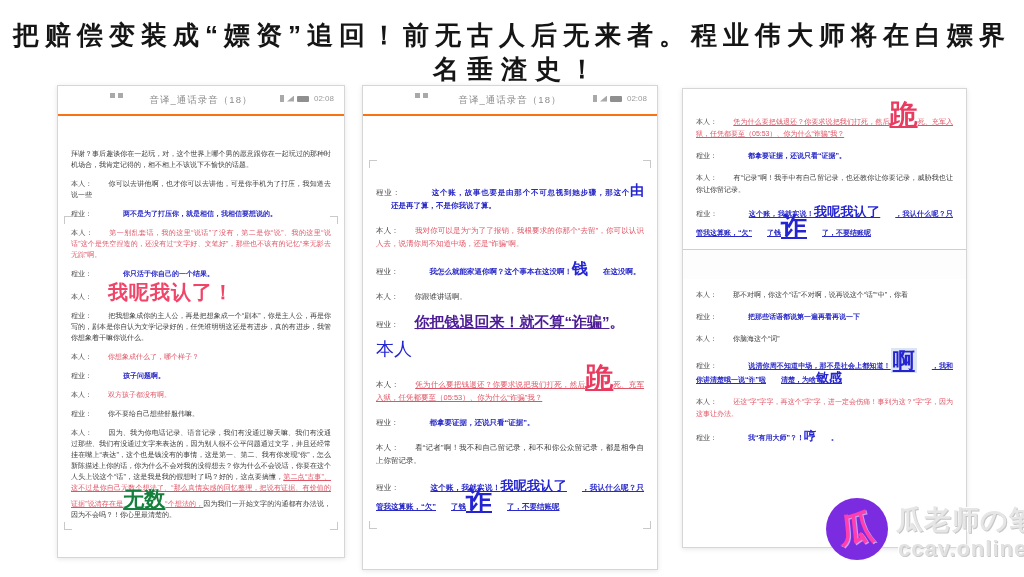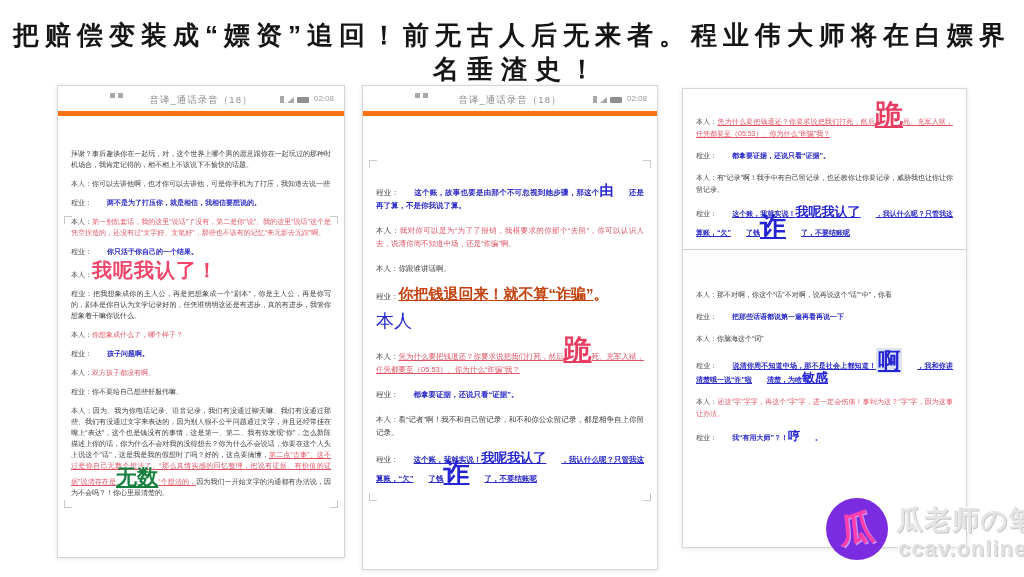--- a/index.html
+++ b/index.html
@@ -14,46 +14,46 @@
   .headline .l2 { font-size:26px; letter-spacing:8px; line-height:34px;margin-left:12px; }
 
   
   .panel { position:absolute; background:#fff; border:1px solid #d6d6d6;
            box-shadow:0 1px 5px rgba(0,0,0,.10); overflow:hidden; }
   #panel1 { left:57px;  top:85px; width:288px; height:473px; }
   #panel2 { left:362px; top:85px; width:296px; height:485px; }
   #panel3 { left:682px; top:88px; width:285px; height:460px; }
 
   
-  .phead { position:relative; height:30px; border-bottom:5px solid #f97316; }
+  .phead { position:relative; height:30px; border-bottom:2px solid #f97316; }
   .phead .ptitle { position:absolute; left:0; right:0; top:8px; text-align:center;
                    font-size:9.5px; color:#8b8b8b; letter-spacing:1px; }
   .licons { position:absolute; left:52px; top:7px; display:flex; gap:3px; align-items:center; }
   .licons i { display:block; width:5px; height:5px; background:#a9a9a9; }
-  .ricons { position:absolute; right:10px; top:8px; display:flex; gap:3px; align-items:flex-end; }
+  .ricons { position:absolute; right:10px; top:8px; display:flex; gap:3px; align-items:center; }
   .ricons .bt { width:4px; height:7px; background:#a9a9a9; }
   .ricons .sig { width:7px; height:6px; background:#a9a9a9; clip-path:polygon(0 100%,100% 0,100% 100%); }
   .ricons .bat { width:12px; height:6px; background:#8f8f8f; border-radius:1px; }
   .ricons .tm { font-size:8px; color:#9a9a9a; margin-left:2px; }
 
   
   .pbody { position:relative; padding:24px 13px 8px 13px; }
   .para { margin:8px 0; font-size:7px; line-height:11px; color:#3c3c3c; text-align:justify; }
   #panel2 .para { margin:12px 0; font-size:7.5px; line-height:13px; }
   #panel3 .para { margin:10px 0; font-size:7px; line-height:12px; }
-  .lbl { color:#4a4a4a; margin-right:0; }
+  .lbl { color:#4a4a4a; margin-right:16px; }
   .black { color:#3c3c3c; }
   .blue  { color:#2a2ac8; font-weight:bold;margin-left:15px; }
   .red   { color:#e05565; }
   .u { text-decoration:underline; }
 
   .big-red   { font-size:20px; font-weight:bold; color:#f04468; letter-spacing:1px; } 
   .huge-red  { font-size:21px; font-weight:bold; color:#15803d; }
   .giant-red { font-size:28px; font-weight:bold; color:#e93a5f; }
-  .big-line-blue { font-size:15px; font-weight:bold; color:#c2410c; }
+  .big-line-blue { font-size:15px; font-weight:bold; color:#4c1d95; }
   .big-benren    { font-size:18px; font-weight:normal; color:#2424d2; }
   .med-blue  { font-size:14px; font-weight:bold; color:#2424d2; }
   .bigger-blue { font-size:16px; font-weight:bold; color:#2424d2; }
   .giant-blue { font-size:26px; font-weight:bold; color:#2424d2; }
   .giant-blue-box { font-size:22px; font-weight:bold; color:#2424d2; background:#dde4f4; padding:0 2px; }
   .sm-big-blue { font-size:13px; font-weight:bold; color:#2424d2; }
   .hm-blue { font-size:12px; font-weight:bold; color:#2424d2; }
 
   
   .mk { position:absolute; width:8px; height:8px; border-color:#c9c9c9; border-style:solid; border-width:0; }
@@ -136,20 +136,21 @@
         <span class="sig"></span>
         <span class="bat"></span>
         <span class="tm">02:08</span>
       </span>
     </div>
     <div class="pbody" style="padding-top:56px;">
       <span class="mk tl" style="left:6px; top:44px;"></span>
       <span class="mk tr" style="right:6px; top:44px;"></span>
       <p class="para"><span class="lbl">程业：</span><span class="blue">这个账，故事也要是由那个不可忽视到她步骤，那这个</span><span class="med-blue">由</span><span class="blue">还是再了算，不是你我说了算。</span></p>
       <p class="para"><span class="lbl">本人：</span><span class="red">我对你可以是为“为了了报销，我根要求的你那个“去留”，你可以认识人去，说清你周不知道中场，还是“诈骗”啊。</span></p>
+      <p class="para"><span class="lbl">程业：</span><span class="blue">我怎么就能家逼你啊？这个事本在这没啊！</span><span class="bigger-blue">钱</span><span class="blue">在这没啊。</span></p>
       <p class="para"><span class="lbl">本人：</span><span class="black">你跟谁讲话啊。</span></p>
       <p class="para"><span class="lbl">程业：</span><span class="big-line-blue u">你把钱退回来！就不算“诈骗”</span><span class="big-line-blue">。</span></p>
       <p class="para"><span class="big-benren">本人</span></p>
       <p class="para"><span class="lbl">本人：</span><span class="red u">凭为什么要把钱退还？你要求说把我们打死，然后</span><span class="giant-red u">跪</span><span class="red u">死、充军入狱，任凭都要至</span><span class="red u">（05:53）、你为什么“诈骗”我？</span></p>
       <p class="para"><span class="lbl">程业：</span><span class="blue">都拿要证据，还说只看“证据”。</span></p>
       <p class="para"><span class="lbl">本人：</span><span class="black">看“记者”啊！我不和自己留记录，和不和你公众留记录，都是相争自上你留记录。</span></p>
       <p class="para"><span class="lbl">程业：</span><span class="blue u">这个账，我就实说！</span><span class="sm-big-blue u">我呢我认了</span><span class="blue u">，我认什么呢？只管我这算账，“欠”</span><span class="blue u">了钱</span><span class="giant-blue u">诈</span><span class="blue u">了，不要结账呢</span></p>
       <span class="mk bl" style="left:6px; bottom:4px;"></span>
       <span class="mk br" style="right:6px; bottom:4px;"></span>
     </div>

